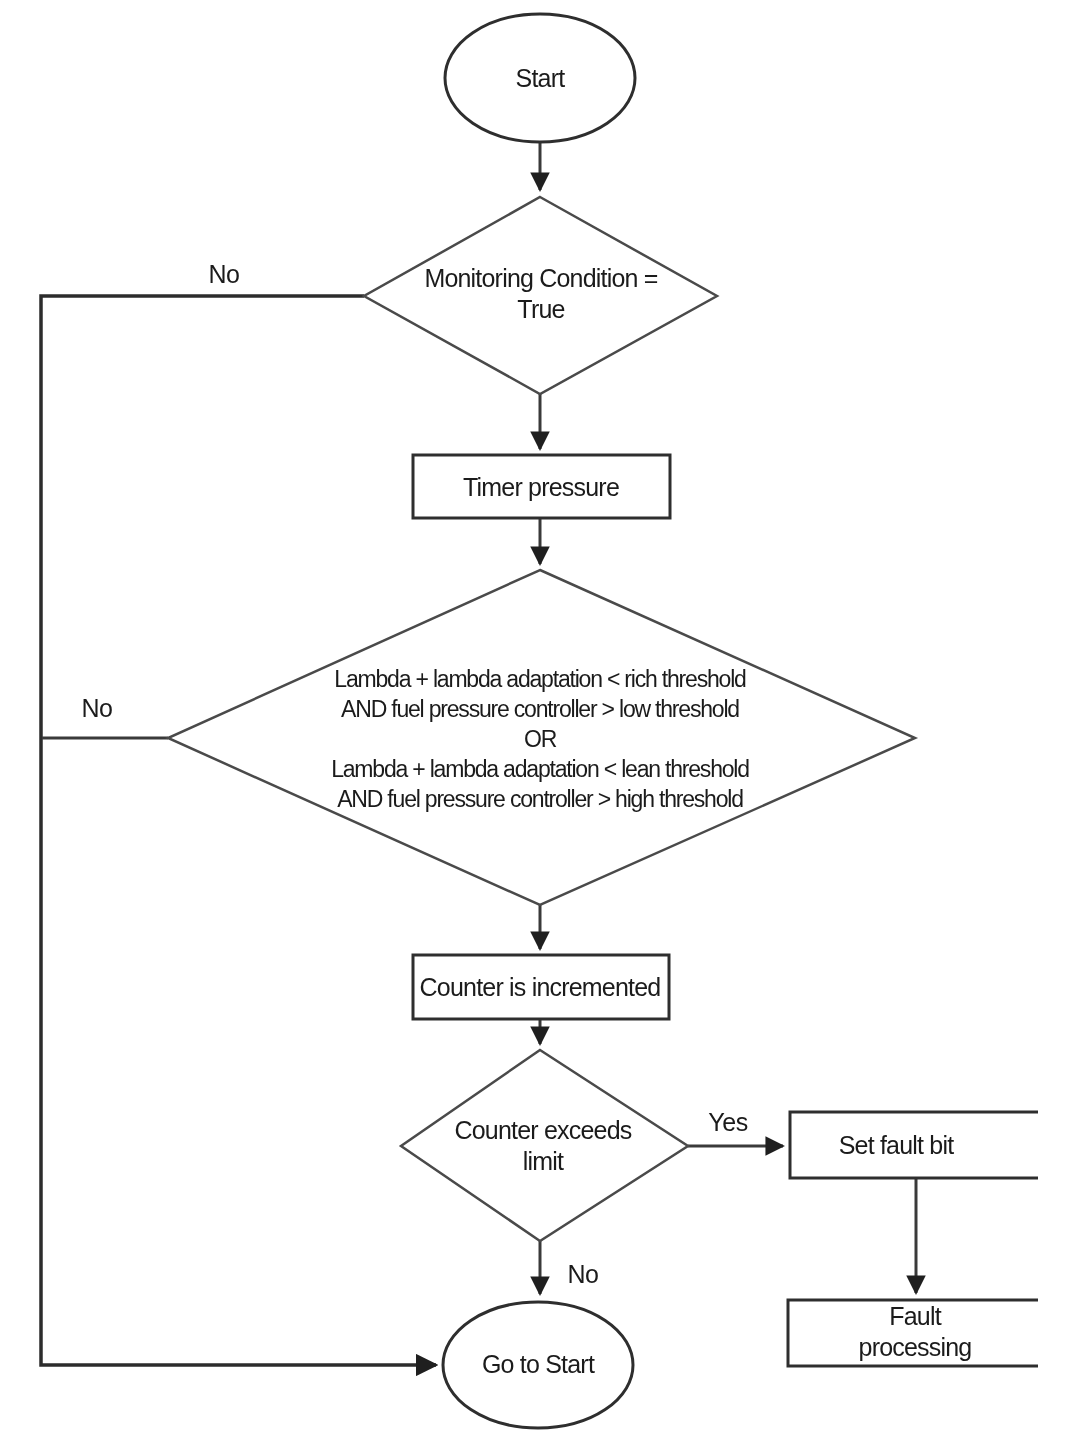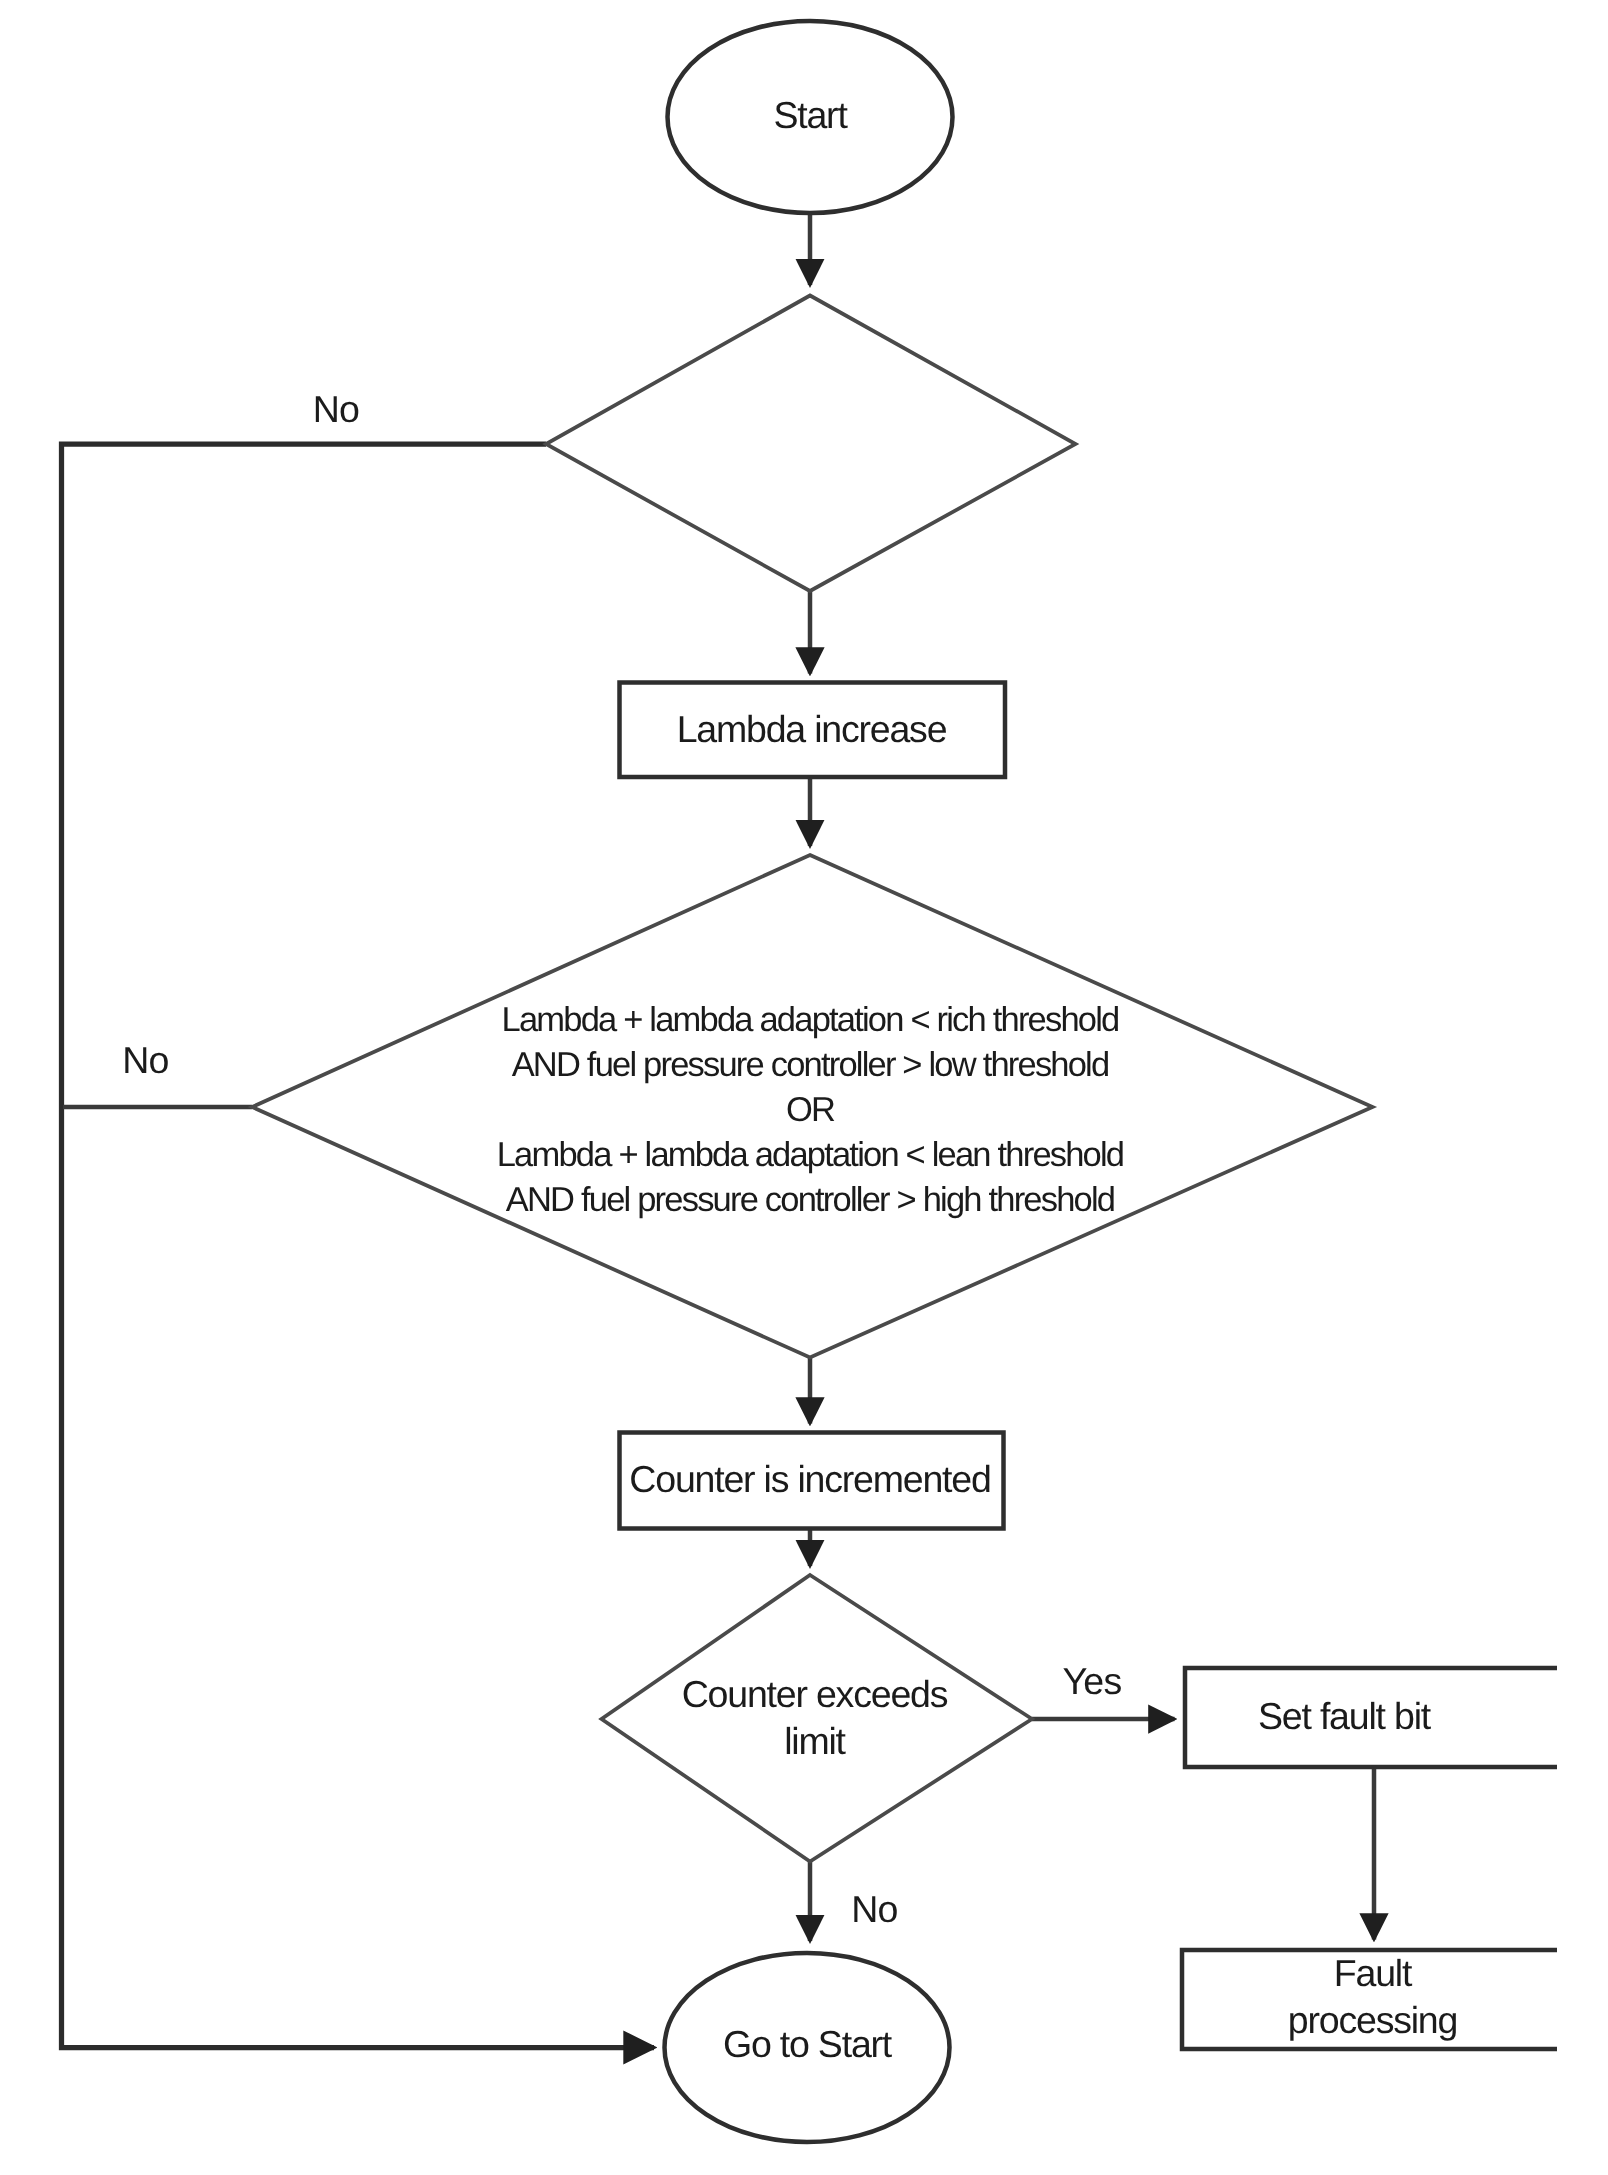--- a/index.html
+++ b/index.html
@@ -68,21 +68,23 @@
     <rect class="shape" x="413" y="455" width="257" height="63" stroke="#2e2e2e" stroke-width="3"></rect>
     <polygon class="shape" points="540,570 915,738 540,905 168,738" stroke="#4a4a4a" stroke-width="2.5"></polygon>
     <rect class="shape" x="413" y="955" width="256" height="64" stroke="#2e2e2e" stroke-width="3"></rect>
     <polygon class="shape" points="540,1050 688,1146 540,1241 401,1146" stroke="#4a4a4a" stroke-width="2.5"></polygon>
     <rect class="shape" x="790" y="1112" width="252" height="66" stroke="#2e2e2e" stroke-width="3"></rect>
     <rect class="shape" x="788" y="1300" width="254" height="66" stroke="#2e2e2e" stroke-width="3"></rect>
     <ellipse class="shape" cx="538" cy="1365" rx="95" ry="63" stroke="#2e2e2e" stroke-width="3"></ellipse>
   </svg>
 
   <div class="node-label" style="left:540px; top:78px;">Start</div>
-  <div class="node-label" style="left:541px; top:487px;">Lambda increase</div>
+  <div class="node-label" style="left:541px; top:294px;">Monitoring Condition =
+True</div>
+  <div class="node-label" style="left:541px; top:487px;">Timer pressure</div>
   <div class="node-label small" style="left:540px; top:739px;">Lambda + lambda adaptation &lt; rich threshold
 AND fuel pressure controller &gt; low threshold
 OR
 Lambda + lambda adaptation &lt; lean threshold
 AND fuel pressure controller &gt; high threshold</div>
   <div class="node-label" style="left:540px; top:987px;">Counter is incremented</div>
   <div class="node-label" style="left:543px; top:1146px;">Counter exceeds
 limit</div>
   <div class="node-label" style="left:896px; top:1145px;">Set fault bit</div>
   <div class="node-label" style="left:915px; top:1332px;">Fault processing</div>

